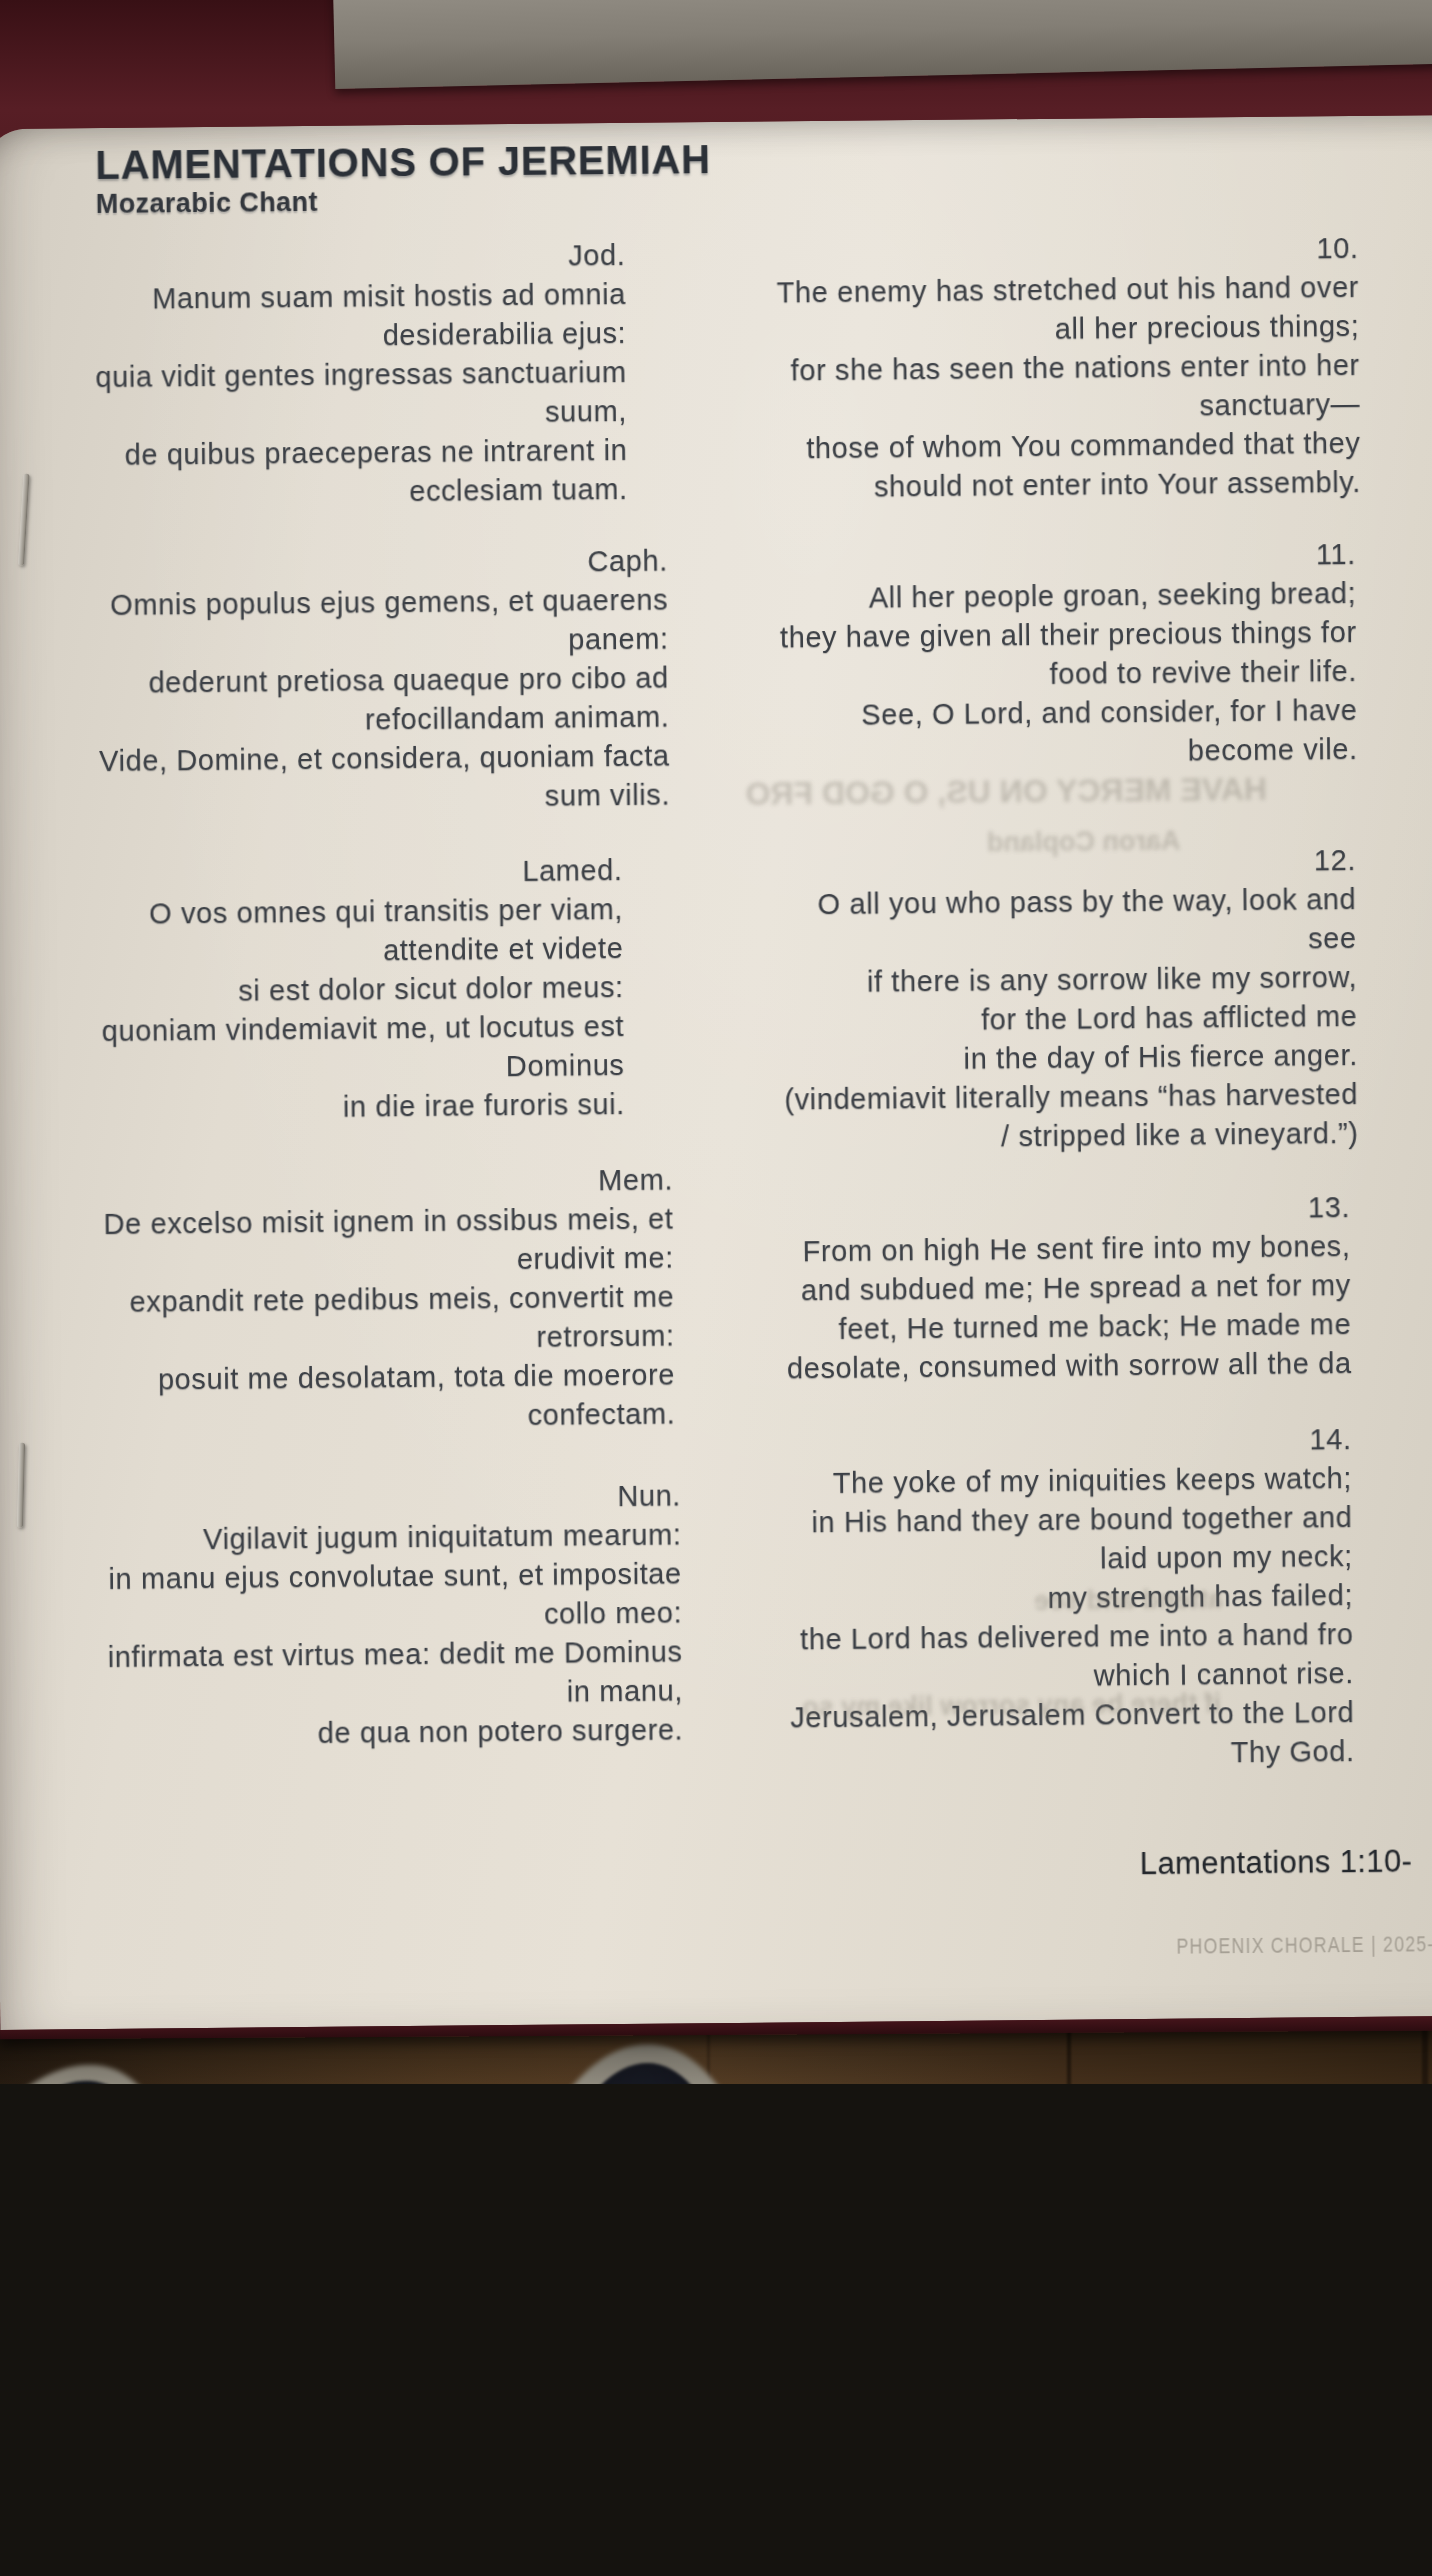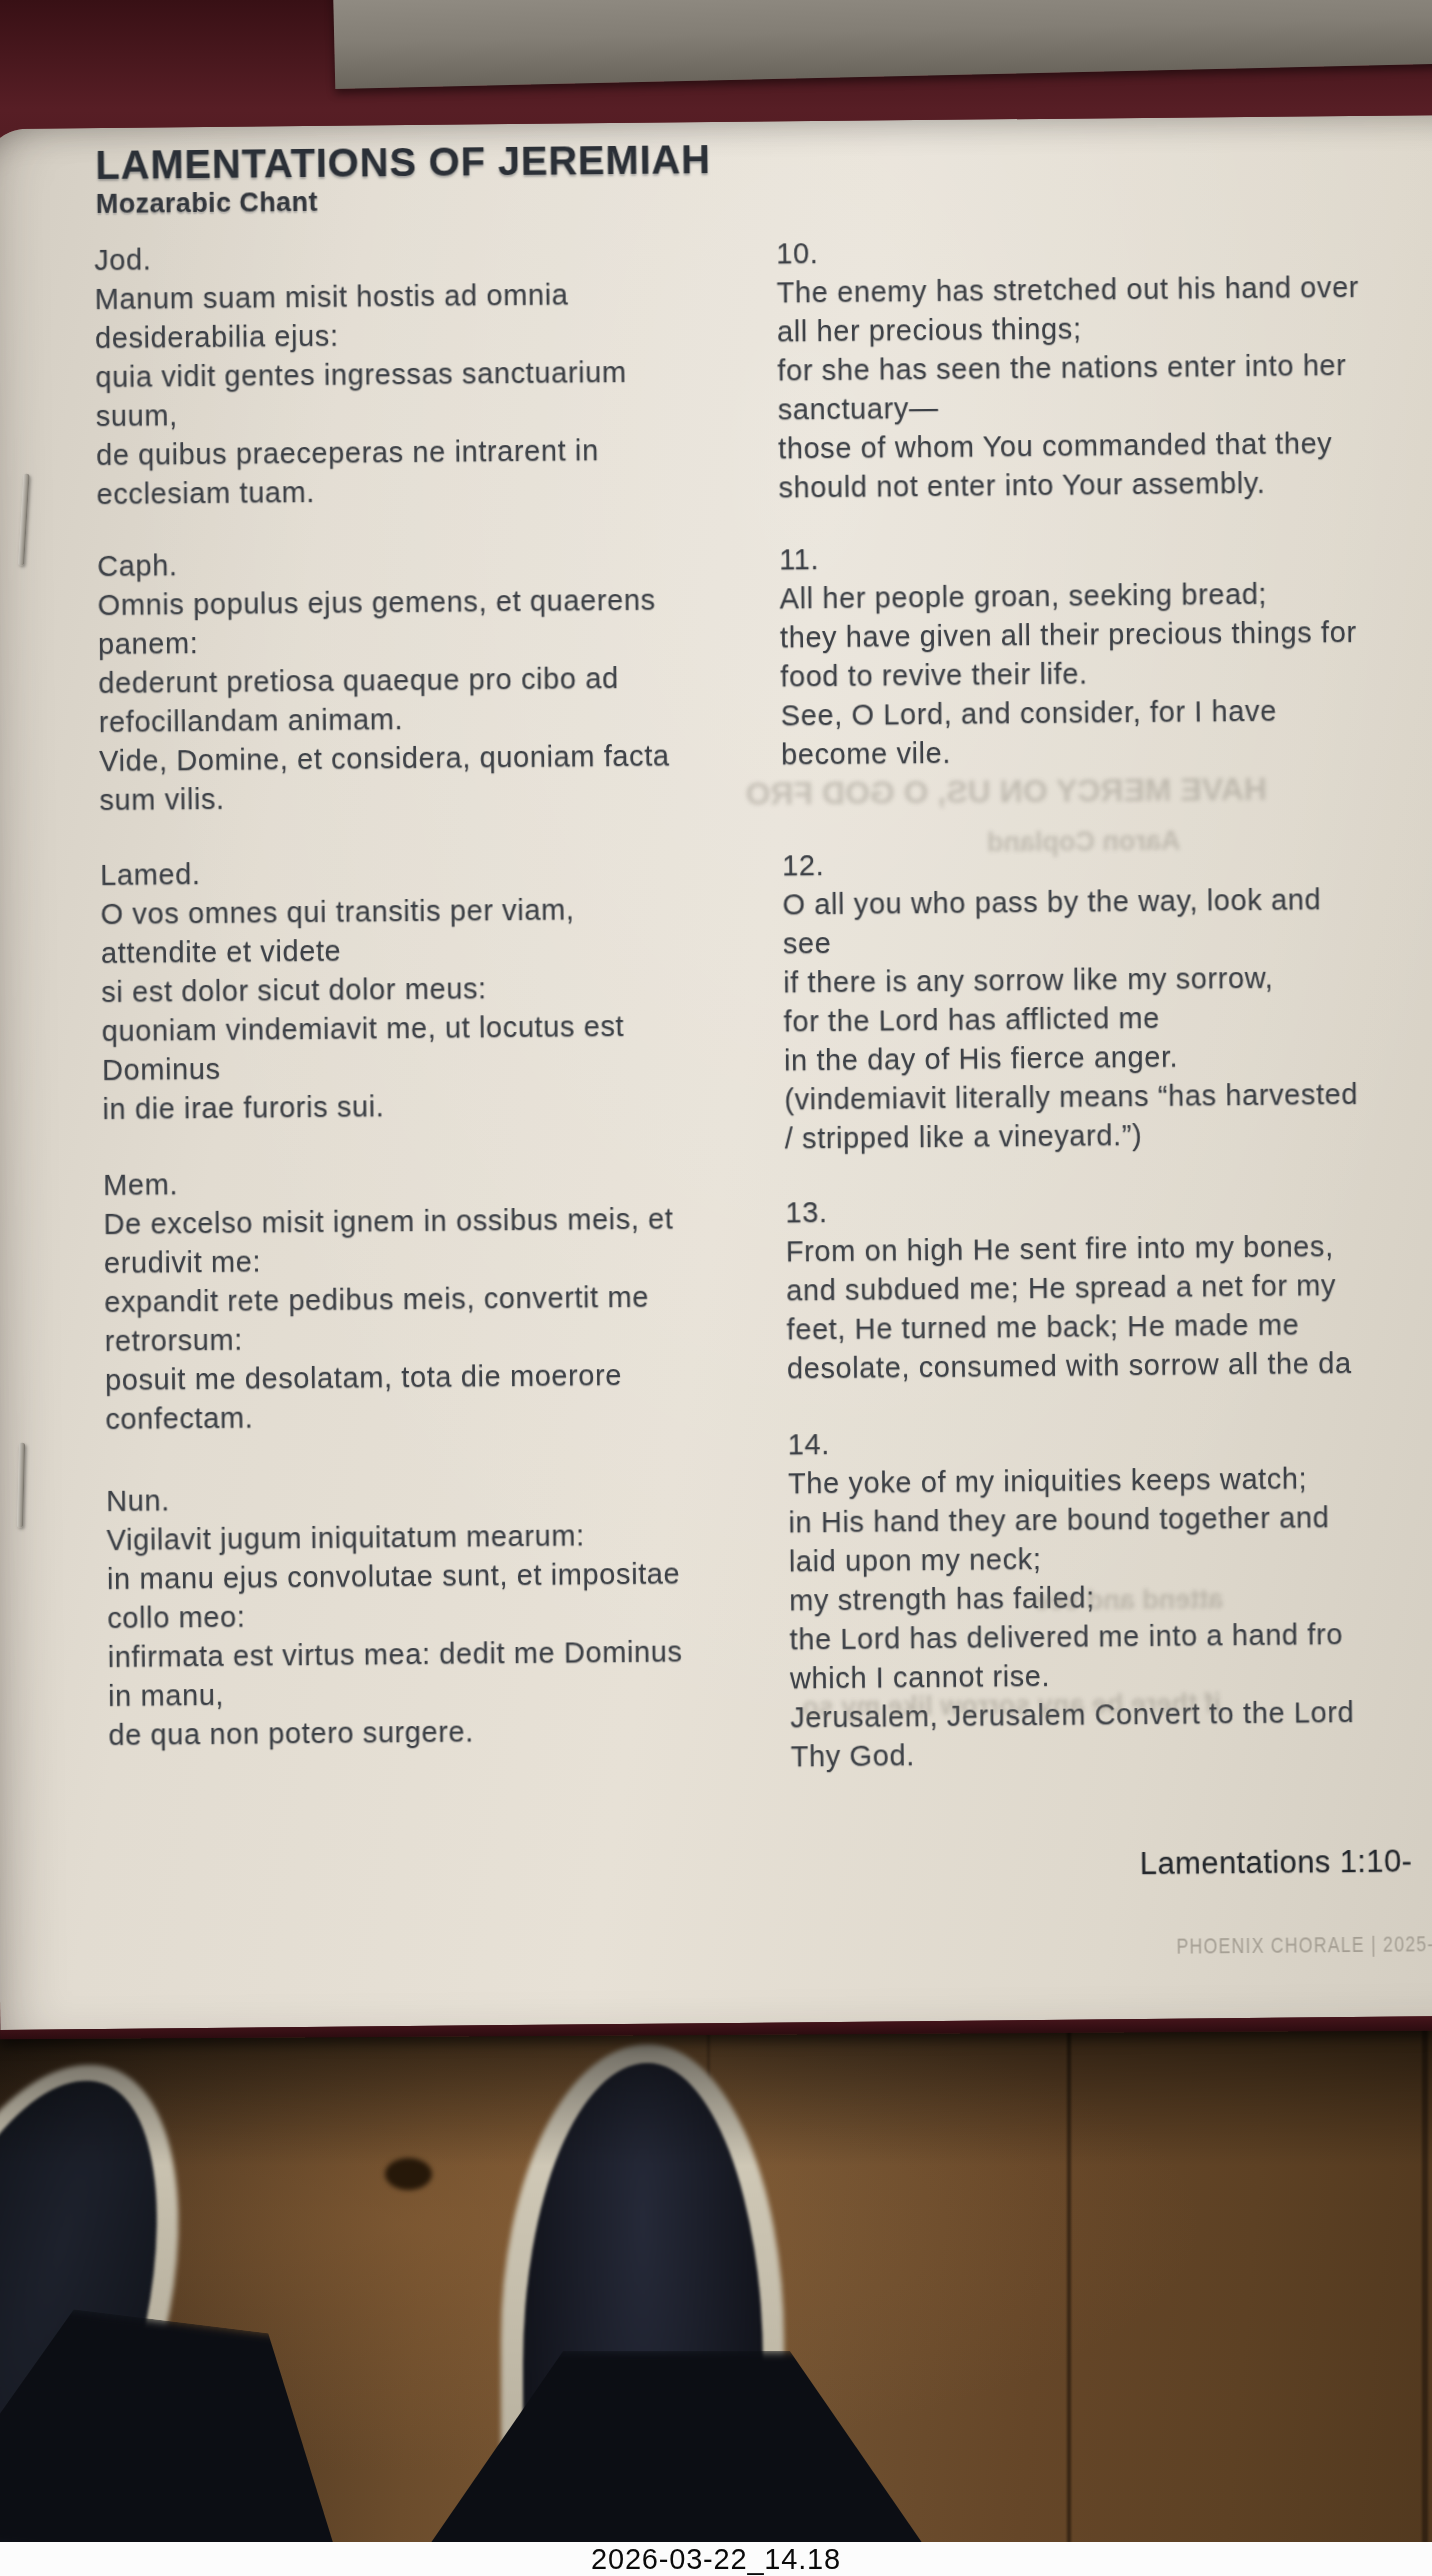--- a/index.html
+++ b/index.html
@@ -1,17 +1,17 @@
 <!DOCTYPE html>
 <html style="font-size:13px"><head>
 <meta charset="utf-8">
 <style>
   html,body{margin:0;padding:0;background:#15130f;}
-  .stage{position:relative;width:1432px;height:2576px;overflow:hidden;
-         font-family:"Liberation Sans",sans-serif;background:#15130f;}
+  .stage{position:relative;width:1432px;height:2084px;overflow:hidden;
+         font-family:"Liberation Sans",sans-serif;background:#15130f;text-align:right;}
 
   
   .cover-top{position:absolute;left:0;top:0;width:100%;height:242px;z-index:1;
     background:linear-gradient(180deg,#381015 0%,#571e25 45%,#4a181e 100%);}
   .folder-edge{position:absolute;left:334px;top:-27px;width:1143px;height:103px;z-index:2;
     transform:rotate(-1.3deg);
     background:linear-gradient(180deg,#948f86 0%,#837e75 55%,#6a655c 100%);
     box-shadow:0 4.8px 8px rgba(0,0,0,.45);}
 
   

